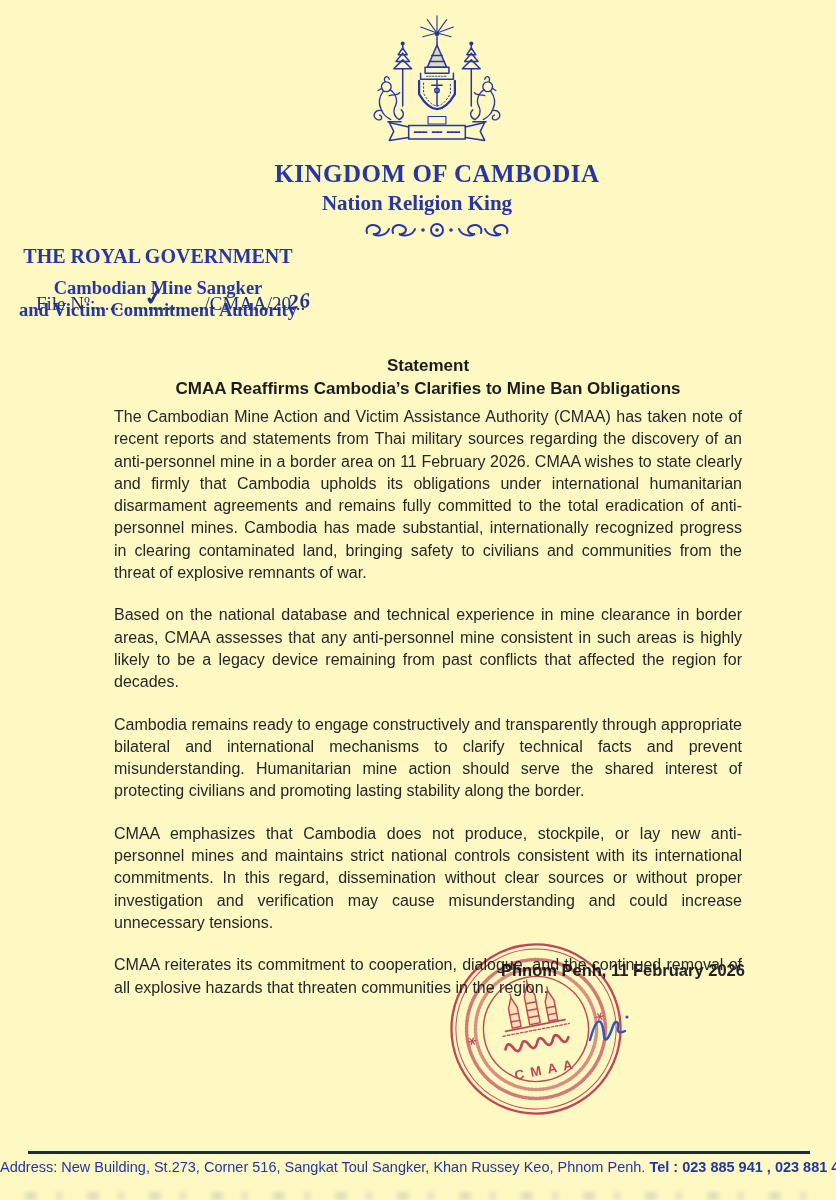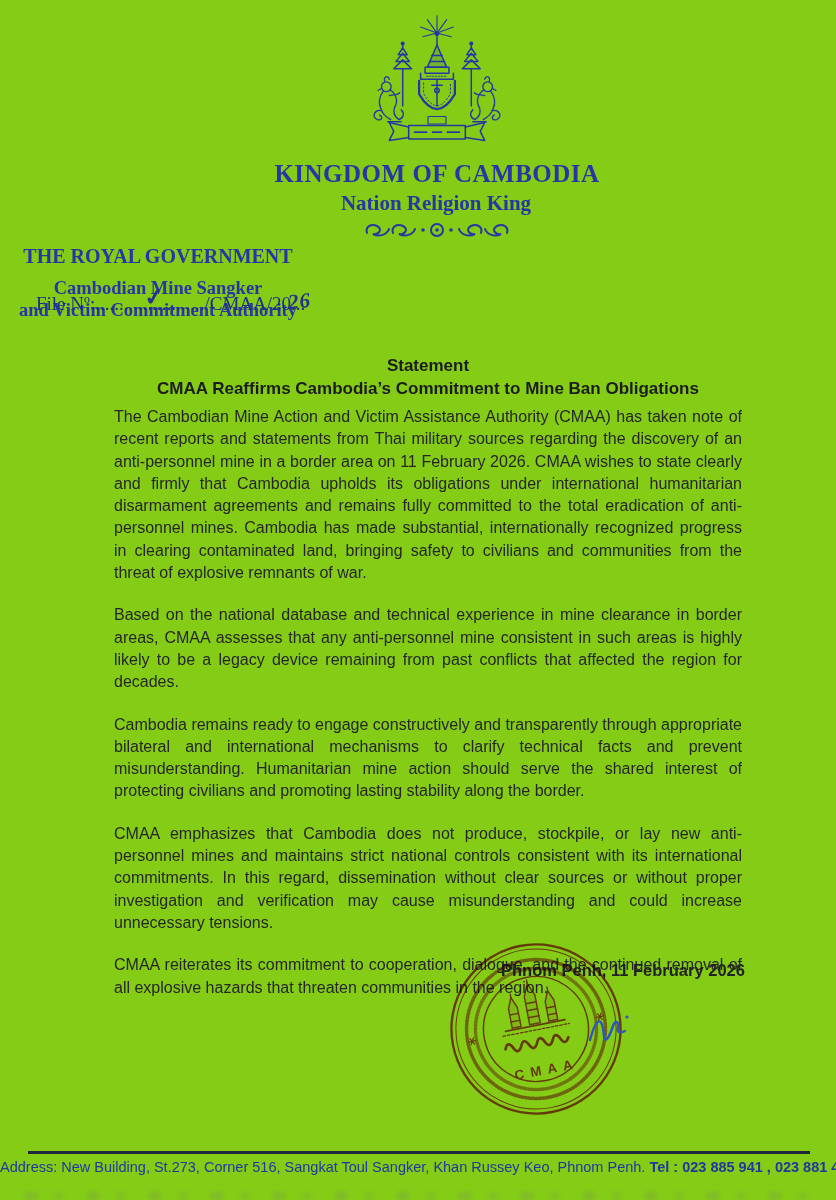--- a/index.html
+++ b/index.html
@@ -1,31 +1,31 @@
 <!DOCTYPE html>
 <html><head>
 <meta charset="utf-8">
 <style>
   * { margin:0; padding:0; box-sizing:border-box; }
   html,body { background:#ffffff; }
   .page {
     position:relative; width:836px; height:1200px;
-    background:#84cc16; overflow:hidden;
+    background:#fef9c3; overflow:hidden;
     font-family:"Liberation Sans", sans-serif;
     color:#26262a;
   }
   
   .emblem { position:absolute; left:437px; top:8px; transform:translateX(-50%); }
   .kingdom-title {
     position:absolute; left:437px; top:160px; transform:translateX(-50%);
     font-family:"Liberation Serif", serif; font-weight:bold;
     font-size:25px; color:#2736a4; white-space:nowrap; letter-spacing:.5px;
   }
   .motto {
-    position:absolute; left:436px; top:191px; transform:translateX(-50%);
+    position:absolute; left:417px; top:191px; transform:translateX(-50%);
     font-family:"Liberation Serif", serif; font-weight:bold;
     font-size:21px; color:#2736a4; white-space:nowrap;text-align:right;
   }
   .flourish { position:absolute; left:437px; top:221px; transform:translateX(-50%); }
   .org-block {
     position:absolute; left:12px; top:213px; width:292px; text-align:center;
     font-family:"Liberation Serif", serif; font-weight:bold; color:#2736a4;margin-top:32px;
   }
   .org-government { font-size:20px; margin-bottom:9px; }
   .org-agency { font-size:18.5px; line-height:22px; }
@@ -197,21 +197,21 @@
     <div class="org-agency">Cambodian Mine Sangker</div>
     <div class="org-agency">and Victim Commitment Authority</div>
   </div>
 
   <div class="file-line">
     <span>File Nº:</span><span>.............</span><span class="check-anchor"><span class="handwritten-check">✓</span></span><span>..........</span><span>/CMAA/20</span><span class="year-anchor"><span>...</span><span class="handwritten-year">26</span></span>
   </div>
 
   <div class="statement-head">
     <div>Statement</div>
-    <div>CMAA Reaffirms Cambodia’s Commitment to Mine Ban Obligations</div>
+    <div>CMAA Reaffirms Cambodia’s Clarifies to Mine Ban Obligations</div>
   </div>
 
   <div class="body-text">
     <p>The Cambodian Mine Action and Victim Assistance Authority (CMAA) has taken note of recent reports and statements from Thai military sources regarding the discovery of an anti-personnel mine in a border area on 11 February 2026. CMAA wishes to state clearly and firmly that Cambodia upholds its obligations under international humanitarian disarmament agreements and remains fully committed to the total eradication of anti-personnel mines. Cambodia has made substantial, internationally recognized progress in clearing contaminated land, bringing safety to civilians and communities from the threat of explosive remnants of war.</p>
     <p>Based on the national database and technical experience in mine clearance in border areas, CMAA assesses that any anti-personnel mine consistent in such areas is highly likely to be a legacy device remaining from past conflicts that affected the region for decades.</p>
     <p>Cambodia remains ready to engage constructively and transparently through appropriate bilateral and international mechanisms to clarify technical facts and prevent misunderstanding. Humanitarian mine action should serve the shared interest of protecting civilians and promoting lasting stability along the border.</p>
     <p>CMAA emphasizes that Cambodia does not produce, stockpile, or lay new anti-personnel mines and maintains strict national controls consistent with its international commitments. In this regard, dissemination without clear sources or without proper investigation and verification may cause misunderstanding and could increase unnecessary tensions.</p>
     <p>CMAA reiterates its commitment to cooperation, dialogue, and the continued removal of all explosive hazards that threaten communities in the region.</p>
   </div>
 

